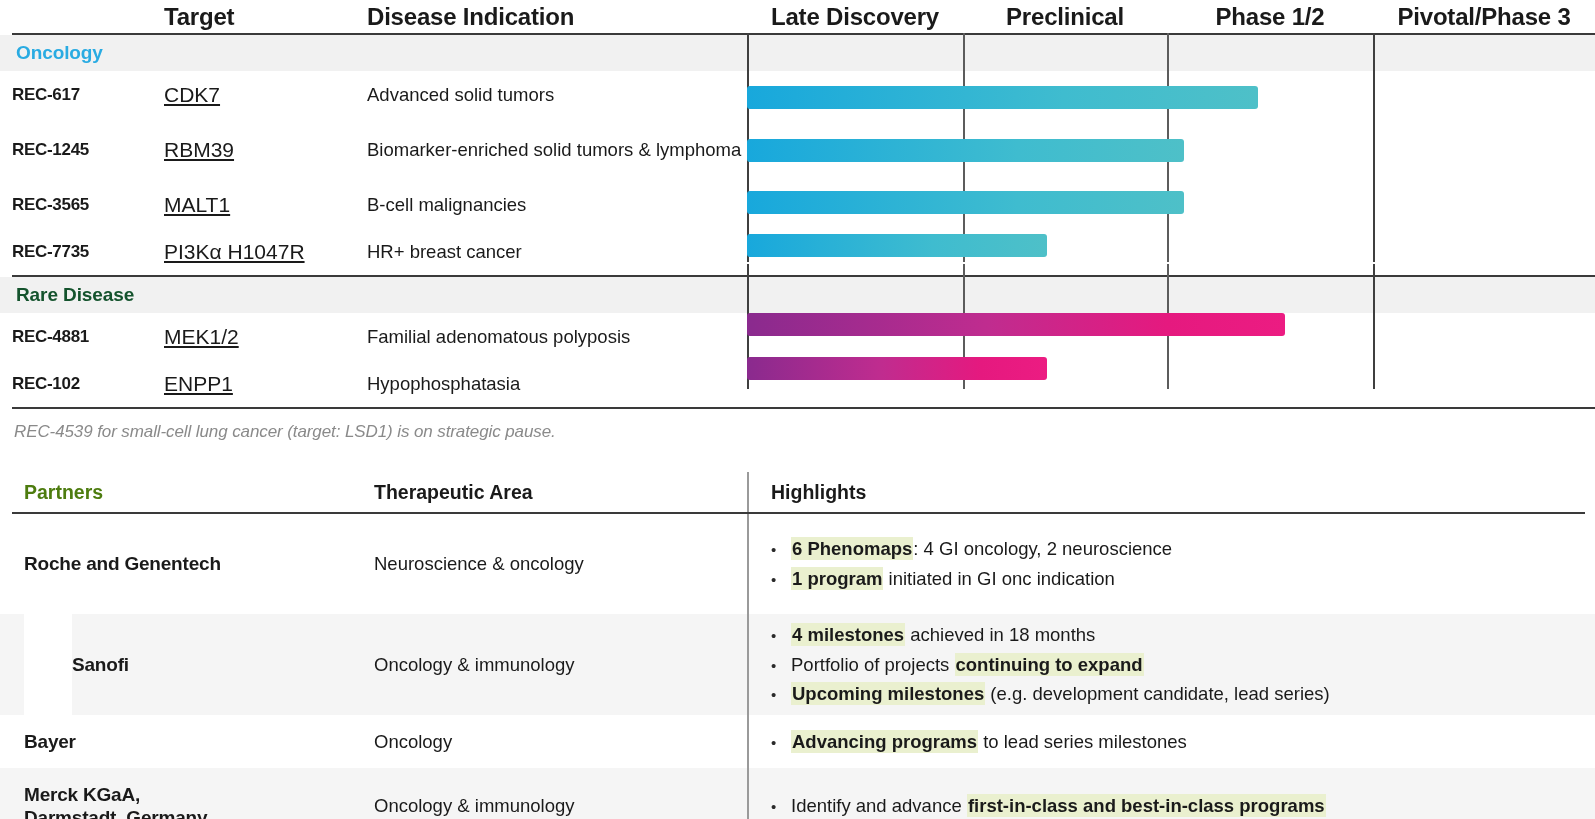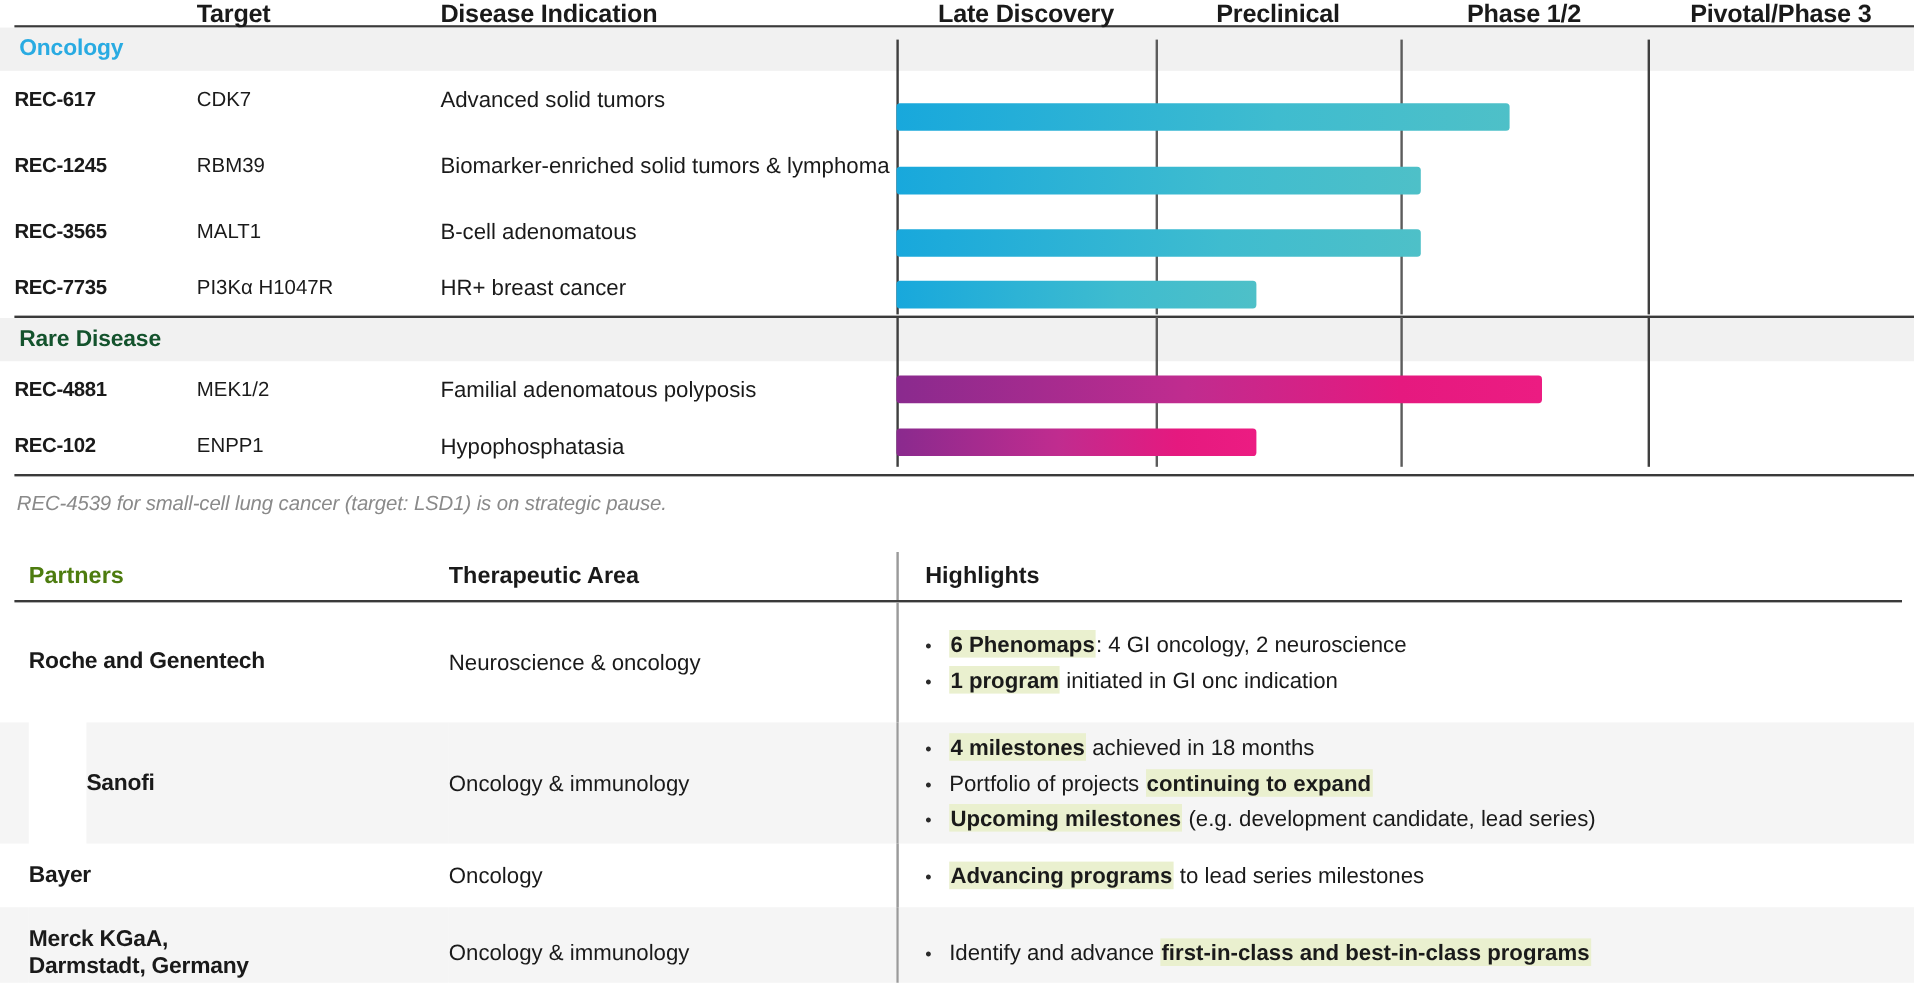--- a/index.html
+++ b/index.html
@@ -21,23 +21,23 @@
     width: 1595px;
   }
   .pipe-grid {
     display: grid;
     grid-template-columns: 12px 152px 203px 380px 216px 204px 206px 222px;
     align-items: center;
   }
 
   
   .pipe-head {
-    height: 21px;
-    font-weight: bold;
-    font-size: 21px;
+    height: 33px;
+    font-weight: bold;
+    font-size: 24px;
     letter-spacing: -0.2px;
   }
   .pipe-head .cell { white-space: nowrap; }
   .col-target   { text-align: left; }
   .col-disease  { text-align: left; }
   .stage-head   { text-align: center; }
 
   .rule-top {
     height: 2px;
     background: #3a3a3a;
@@ -69,22 +69,23 @@
   
   .prog-row { min-height: 47px; }
   .prog-row.tall { min-height: 63px; }
   .prog-code {
     font-weight: bold;
     font-size: 17px;
     letter-spacing: -0.3px;
     white-space: nowrap;
   }
   .prog-target {
-    font-size: 17px;
+    font-size: 21px;
     white-space: nowrap;
+    text-decoration: underline;
   }
   .prog-disease {
     font-size: 18.5px;
     line-height: 1.28;
   }
 
   
   .vline {
     position: absolute;
     width: 2px;
@@ -226,21 +227,21 @@
     <div></div>
       <div></div>
       <div></div>
       <div></div>
   </div>
 
   <div class="pipe-grid prog-row">
     <div></div>
     <div class="prog-code">REC-3565</div>
     <div class="prog-target">MALT1</div>
-    <div class="prog-disease">B-cell adenomatous</div>
+    <div class="prog-disease">B-cell malignancies</div>
     <div></div>
       <div></div>
       <div></div>
       <div></div>
   </div>
 
   <div class="pipe-grid prog-row">
     <div></div>
     <div class="prog-code">REC-7735</div>
     <div class="prog-target">PI3Kα H1047R</div>

